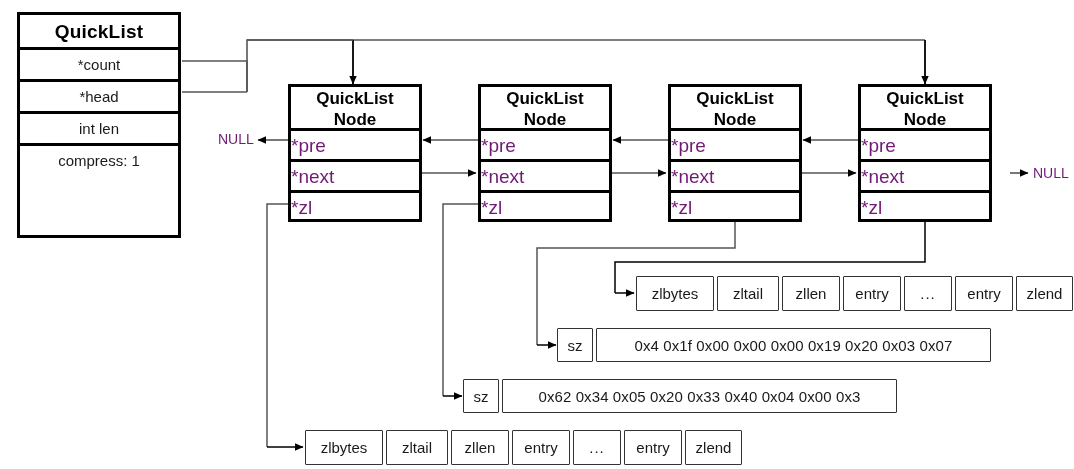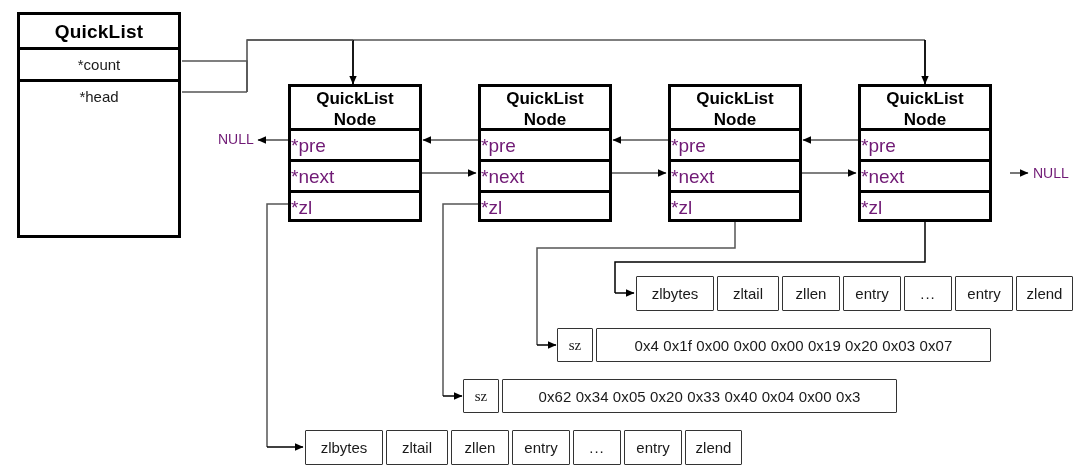--- a/index.html
+++ b/index.html
@@ -104,21 +104,21 @@
     background: #fff;
     display: flex;
     align-items: center;
     justify-content: center;
     font-size: 15px;
     color: #1a1a1a;
     white-space: nowrap;
     padding: 0 4px;
   }
   .cell.dots { font-size: 15px; letter-spacing: 1px; }
-  .hexrow .cell.sz { flex: 0 0 36px; font-family: Liberation Serif, serif; }
+  .hexrow .cell.sz { flex: 0 0 36px; }
   .hexrow .cell.hex {
     flex: 1 1 auto;
     font-size: 15px;
     letter-spacing: 0.1px;
   }
 </style>
 </head>
 <body>
 
 <div id="canvas">
@@ -166,20 +166,22 @@
     <path d="M443,396 L462,396" fill="none" stroke="#000" stroke-width="1.5" marker-end="url(#ah)"></path>
 
     <path d="M288,204 L267,204 L267,447" fill="none" stroke="#555" stroke-width="1.5"></path>
     <path d="M267,447 L303,447" fill="none" stroke="#000" stroke-width="1.5" marker-end="url(#ah)"></path>
   </svg>
 
   <div class="struct" style="left:17px; top:12px; width:164px; height:226px;">
     <div class="row title">QuickList</div>
     <div class="row">*count</div>
     <div class="row">*head</div>
+    <div class="row">int len</div>
+    <div class="row">compress: 1</div>
   </div>
 
   <div class="node" style="left:288px; top:84px; width:134px; height:138px;">
     <div class="hdr">
       <div>QuickList</div>
       <div>Node</div>
     </div>
     <div class="fld">*pre</div>
     <div class="fld">*next</div>
     <div class="fld">*zl</div>

